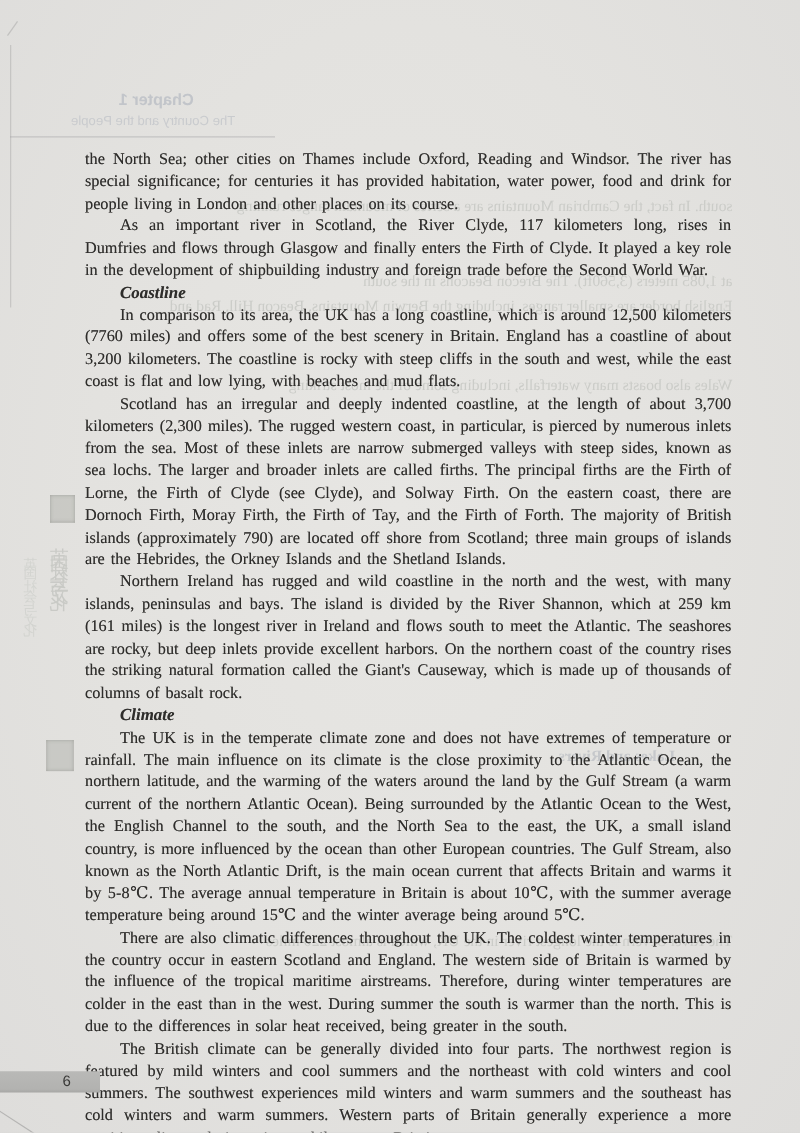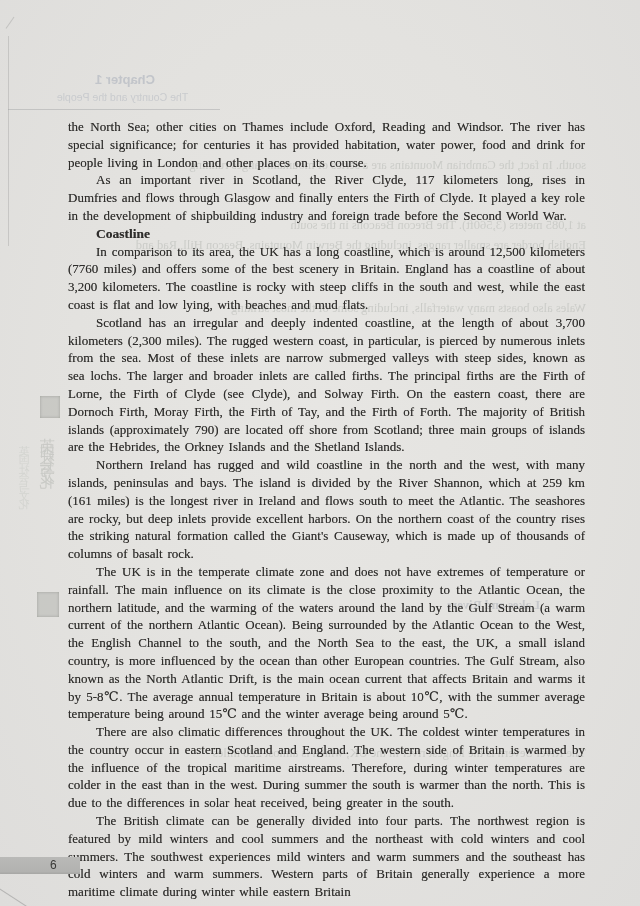--- a/index.html
+++ b/index.html
@@ -65,21 +65,21 @@
     position:absolute;left:68px;top:118px;width:517px;
     font-size:13px;line-height:17.8px;color:#2e2d2b;
     text-align:justify;
     text-shadow:0 0 .4px rgba(45,44,42,.55);
     word-spacing:1.5px;
   }
   .textblock p{margin:0;text-indent:28px;}
   .textblock p.noindent{text-indent:0;}
   .textblock h3{
     margin:0;font-size:13.5px;line-height:17.8px;
-    font-weight:bold;text-indent:28px;
+    font-weight:bold;font-style:italic;text-indent:28px;
   }
   
   .pagenum-bar{
     position:absolute;left:0;top:857px;width:80px;height:17px;
     background:linear-gradient(180deg,#b9b9b7 0%,#b2b2b0 85%,#a6a6a4 100%);
   }
   .pagenum-bar span{
     position:absolute;left:50px;top:1px;
     font-family:"Liberation Sans",sans-serif;font-size:12px;color:#3a3a38;
   }
@@ -109,20 +109,21 @@
   <div class="margin-vtext ghost">英国社会与文化</div>
   <div class="stamp bottom"></div>
 
   <main class="textblock">
     <p class="noindent">the North Sea; other cities on Thames include Oxford, Reading and Windsor. The river has special significance; for centuries it has provided habitation, water power, food and drink for people living in London and other places on its course.</p>
     <p>As an important river in Scotland, the River Clyde, 117 kilometers long, rises in Dumfries and flows through Glasgow and finally enters the Firth of Clyde. It played a key role in the development of shipbuilding industry and foreign trade before the Second World War.</p>
     <h3>Coastline</h3>
     <p>In comparison to its area, the UK has a long coastline, which is around 12,500 kilometers (7760 miles) and offers some of the best scenery in Britain. England has a coastline of about 3,200 kilometers. The coastline is rocky with steep cliffs in the south and west, while the east coast is flat and low lying, with beaches and mud flats.</p>
     <p>Scotland has an irregular and deeply indented coastline, at the length of about 3,700 kilometers (2,300 miles). The rugged western coast, in particular, is pierced by numerous inlets from the sea. Most of these inlets are narrow submerged valleys with steep sides, known as sea lochs. The larger and broader inlets are called firths. The principal firths are the Firth of Lorne, the Firth of Clyde (see Clyde), and Solway Firth. On the eastern coast, there are Dornoch Firth, Moray Firth, the Firth of Tay, and the Firth of Forth. The majority of British islands (approximately 790) are located off shore from Scotland; three main groups of islands are the Hebrides, the Orkney Islands and the Shetland Islands.</p>
     <p>Northern Ireland has rugged and wild coastline in the north and the west, with many islands, peninsulas and bays. The island is divided by the River Shannon, which at 259 km (161 miles) is the longest river in Ireland and flows south to meet the Atlantic. The seashores are rocky, but deep inlets provide excellent harbors. On the northern coast of the country rises the striking natural formation called the Giant's Causeway, which is made up of thousands of columns of basalt rock.</p>
+    <h3>Climate</h3>
     <p>The UK is in the temperate climate zone and does not have extremes of temperature or rainfall. The main influence on its climate is the close proximity to the Atlantic Ocean, the northern latitude, and the warming of the waters around the land by the Gulf Stream (a warm current of the northern Atlantic Ocean). Being surrounded by the Atlantic Ocean to the West, the English Channel to the south, and the North Sea to the east, the UK, a small island country, is more influenced by the ocean than other European countries. The Gulf Stream, also known as the North Atlantic Drift, is the main ocean current that affects Britain and warms it by 5-8℃. The average annual temperature in Britain is about 10℃, with the summer average temperature being around 15℃ and the winter average being around 5℃.</p>
     <p>There are also climatic differences throughout the UK. The coldest winter temperatures in the country occur in eastern Scotland and England. The western side of Britain is warmed by the influence of the tropical maritime airstreams. Therefore, during winter temperatures are colder in the east than in the west. During summer the south is warmer than the north. This is due to the differences in solar heat received, being greater in the south.</p>
     <p>The British climate can be generally divided into four parts. The northwest region is featured by mild winters and cool summers and the northeast with cold winters and cool summers. The southwest experiences mild winters and warm summers and the southeast has cold winters and warm summers. Western parts of Britain generally experience a more maritime climate during winter while eastern Britain</p>
   </main>
 
   <div class="pagenum-bar">
     <span>6</span>
   </div>
 
 </div>

